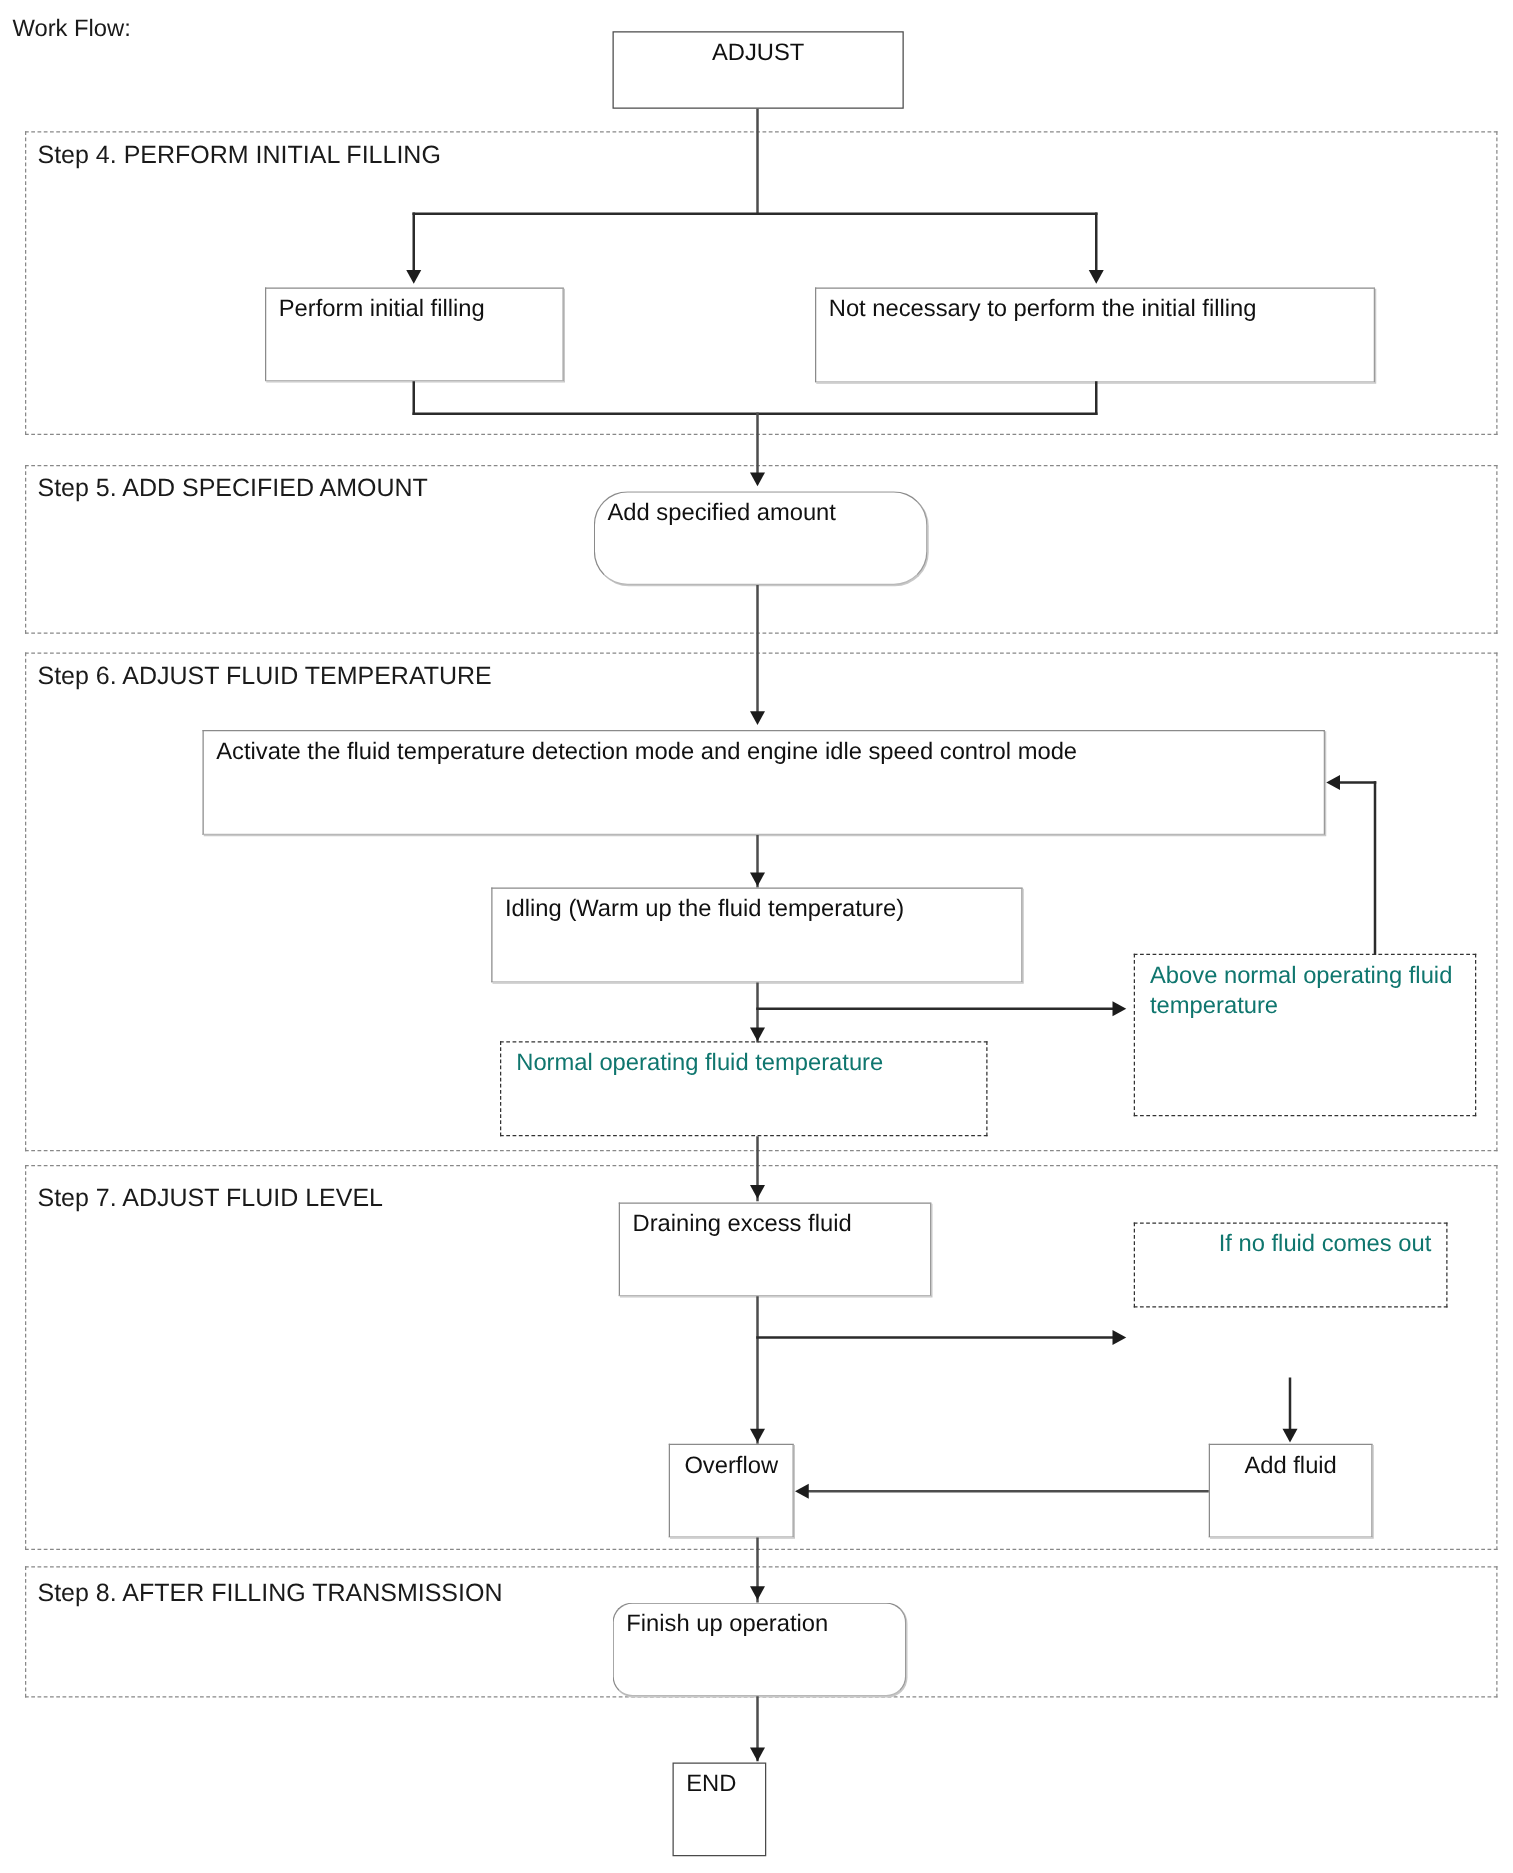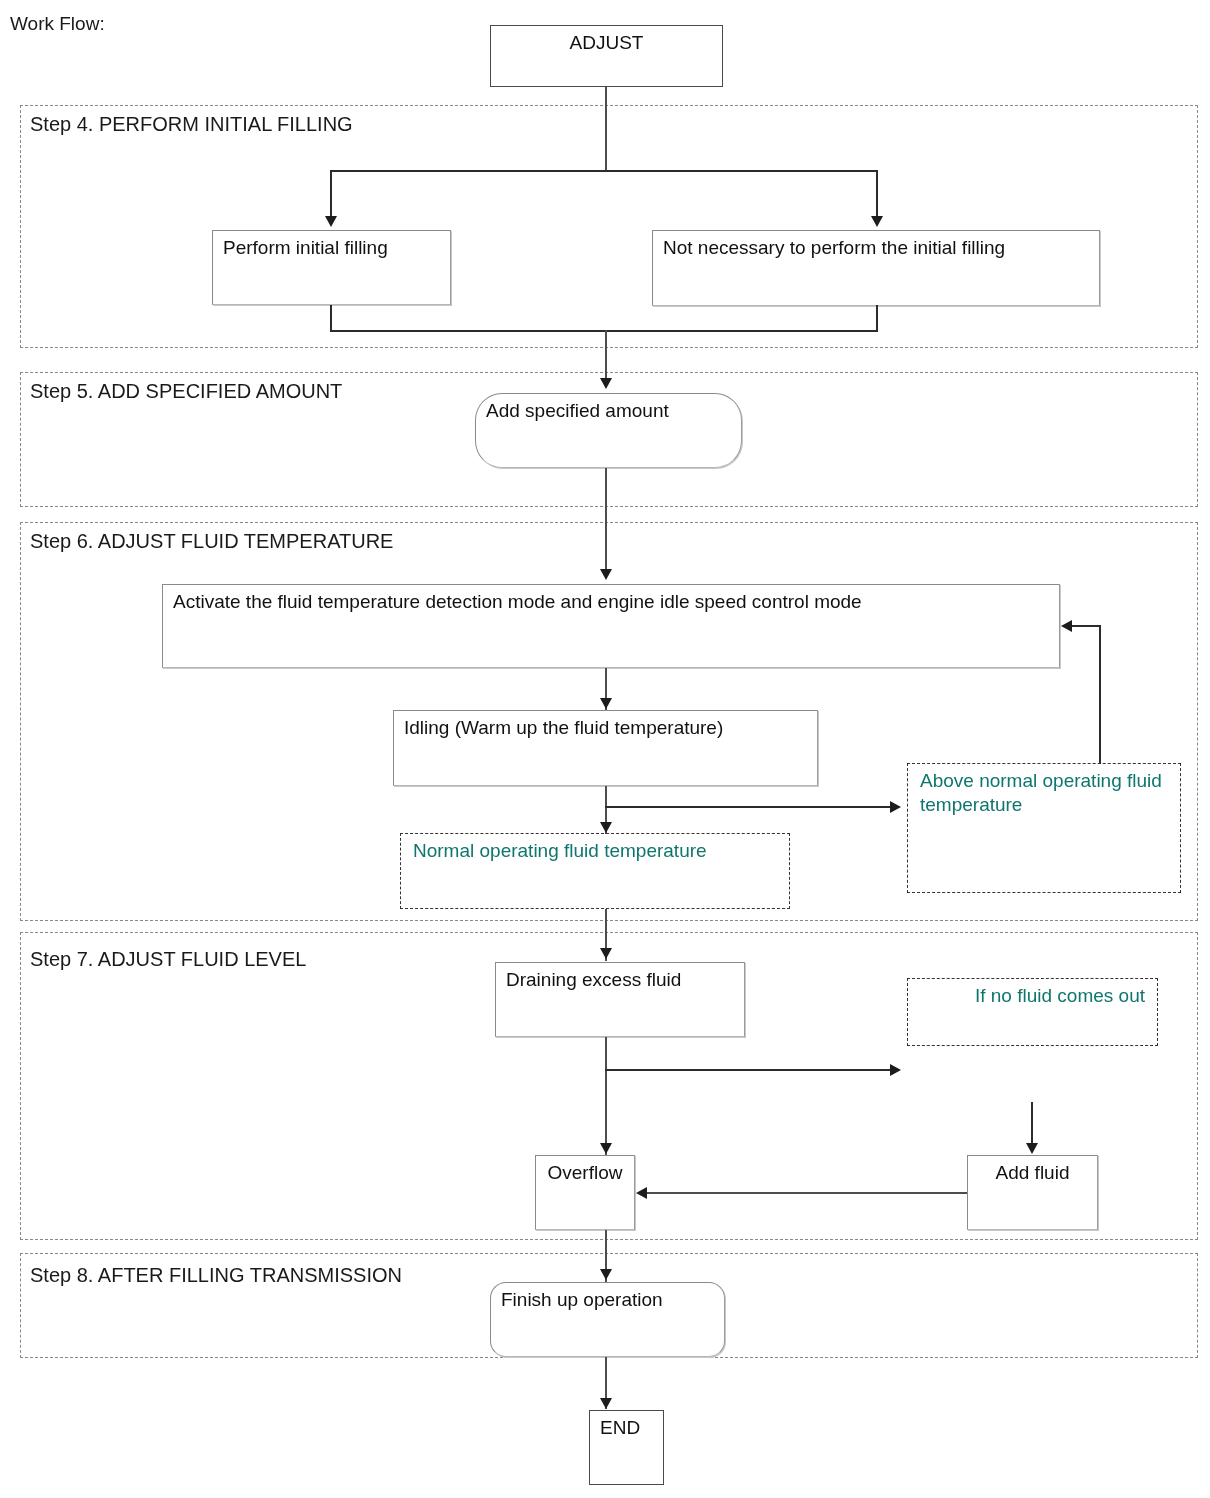--- a/index.html
+++ b/index.html
@@ -195,15 +195,15 @@
   <div class="arrow-left" style="left:636px; top:1187px;"></div>
 
   <div class="vline" style="left:605px; top:1230px; width:2px; height:52px;"></div>
   <div class="arrow-down" style="left:600px; top:1269px;"></div>
 
   <div class="node" style="left:490px; top:1282px; width:235px; height:75px;border-radius:16px;">Finish up operation</div>
 
   <div class="vline" style="left:605px; top:1357px; width:2px; height:52px;"></div>
   <div class="arrow-down" style="left:600px; top:1398px;"></div>
 
-  <div class="node start-end" style="left:589px; top:1410px; width:75px; height:75px;">END</div>
+  <div class="node start-end" style="left:538px; top:1410px; width:75px; height:75px;">END</div>
 
 </div>
 
 </body></html>

